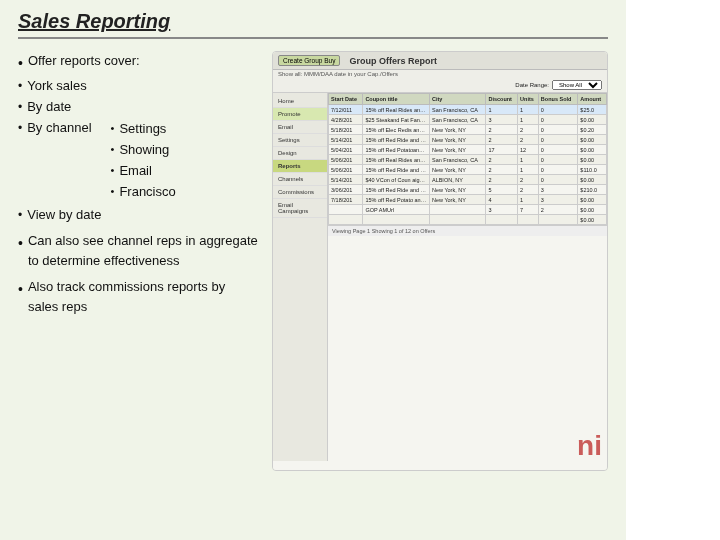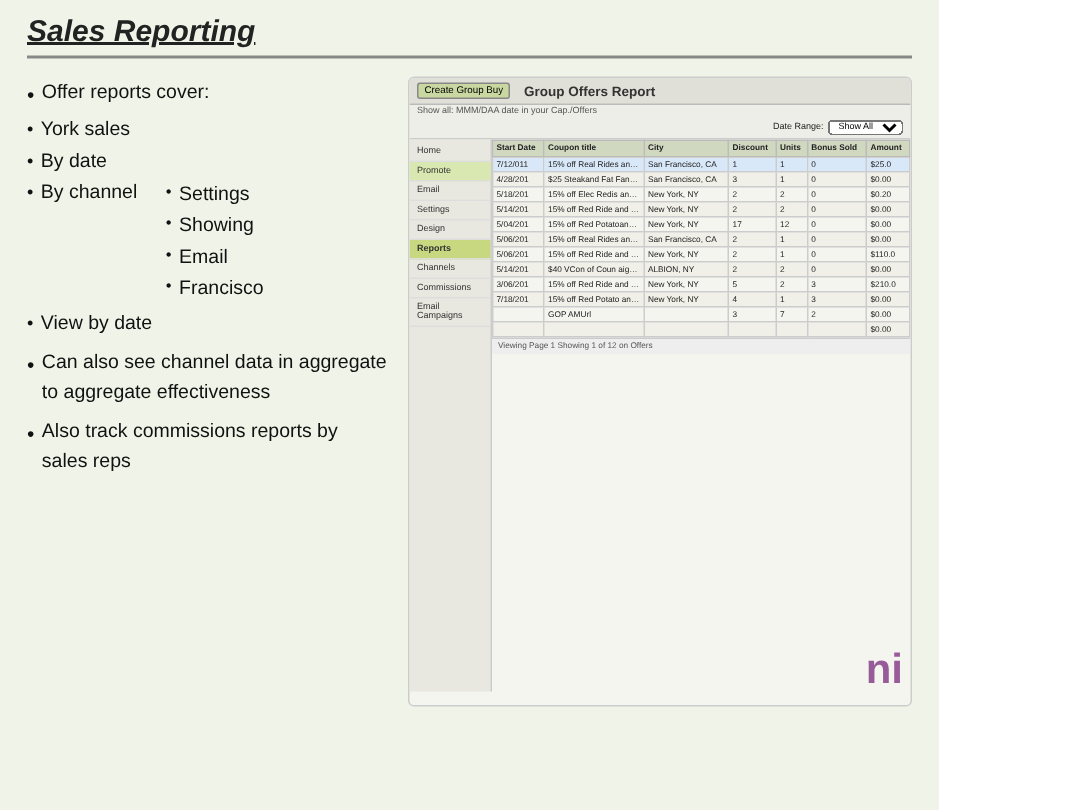--- a/index.html
+++ b/index.html
@@ -241,21 +241,21 @@
       border-top: 1px solid #ccc;
       background: #eee;
     }
 
     .large-text-bottom {
       position: absolute;
       bottom: 8px;
       right: 5px;
       font-size: 28px;
       font-weight: bold;
-      color: #701a75;
+      color: #b91c1c;
       opacity: 0.7;
     }
   </style>
 </head>
 <body>
 
 <div class="page-container">
 
   <div class="title-bar">
     <span class="title-text">Sales Reporting</span>
@@ -304,21 +304,21 @@
             <li>
               <span class="dot">•</span>
               <span>View by date</span>
             </li>
           </ul>
         </li>
 
         <li style="margin-top:6px;">
           <div class="level1">
             <span class="dot">•</span>
-            <span>Can also see channel data in aggregate to aggregate effectiveness</span>
+            <span>Can also see channel reps in aggregate to determine effectiveness</span>
           </div>
         </li>
 
         <li style="margin-top:6px;">
           <div class="level1">
             <span class="dot">•</span>
             <span>Also track commissions reports by sales reps</span>
           </div>
         </li>
       </ul>

